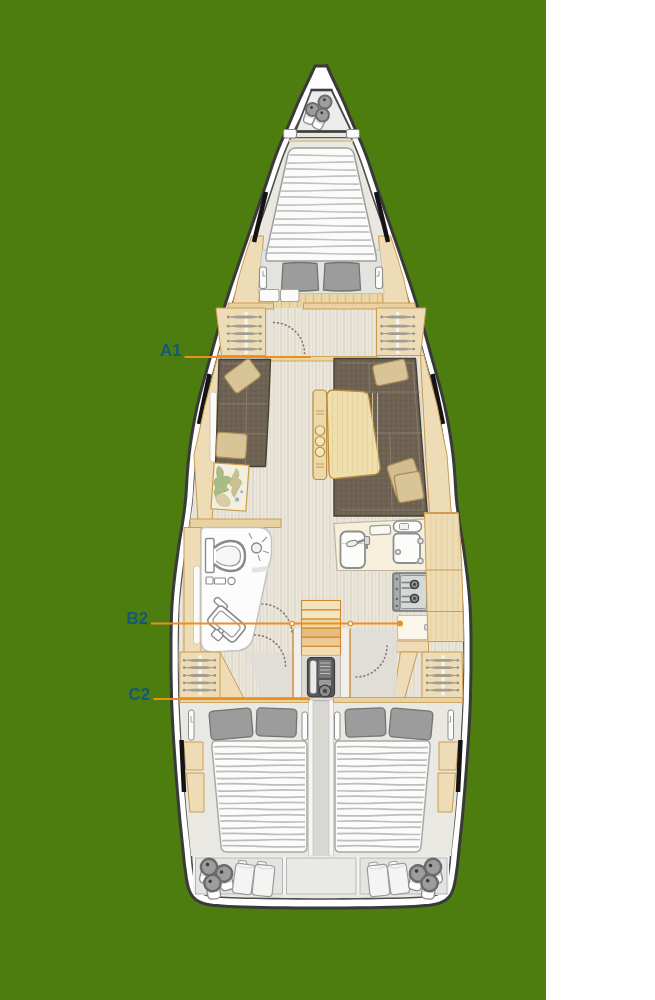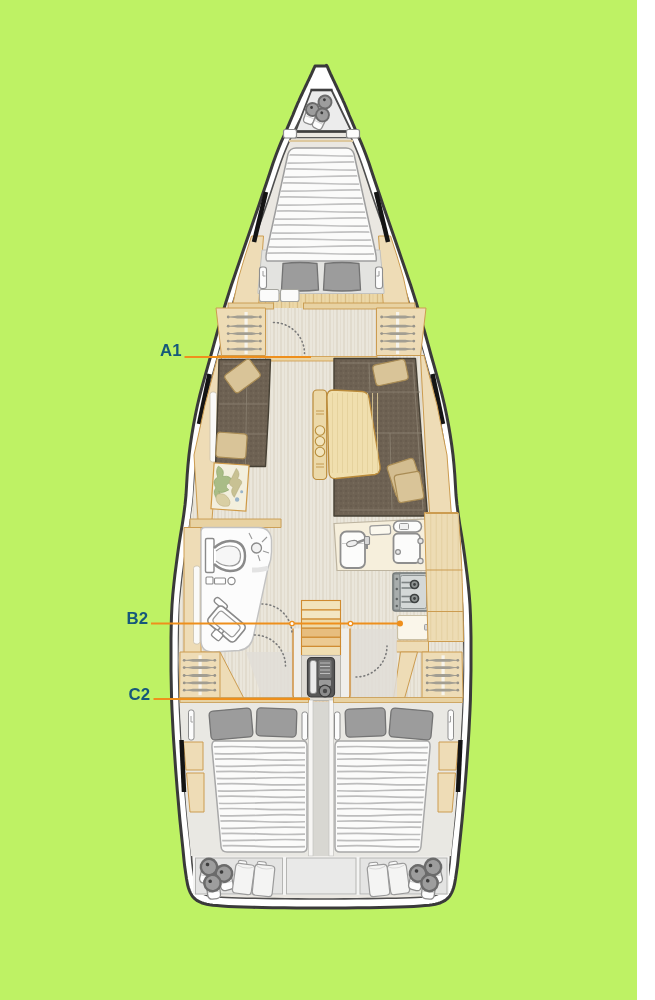--- a/index.html
+++ b/index.html
@@ -1,15 +1,15 @@
 <!DOCTYPE html>
 <html><head><meta charset="utf-8"><title>Layout</title>
 <style>
 html,body{margin:0;padding:0;background:#ffffff;font-family:"Liberation Sans",sans-serif;}
-#wrap{position:relative;width:637px;height:1000px;overflow:hidden;background:#bef264;}
+#wrap{position:relative;width:546px;height:1000px;overflow:hidden;background:#4d7c0f;}
 </style></head><body>
 <div id="wrap">
 <svg width="655" height="1000" viewBox="0 0 655 1000">
 <defs>
 <pattern id="floorv" width="7" height="12" patternUnits="userSpaceOnUse">
  <rect width="7" height="12" fill="#eae6db"></rect>
  <line x1="1" y1="0" x2="1" y2="12" stroke="#dbd4c4" stroke-width="1.2"></line>
  <line x1="4.5" y1="0" x2="4.5" y2="12" stroke="#e0dacb" stroke-width="0.7"></line>
 </pattern>
 <pattern id="woodh" width="8" height="14" patternUnits="userSpaceOnUse">

